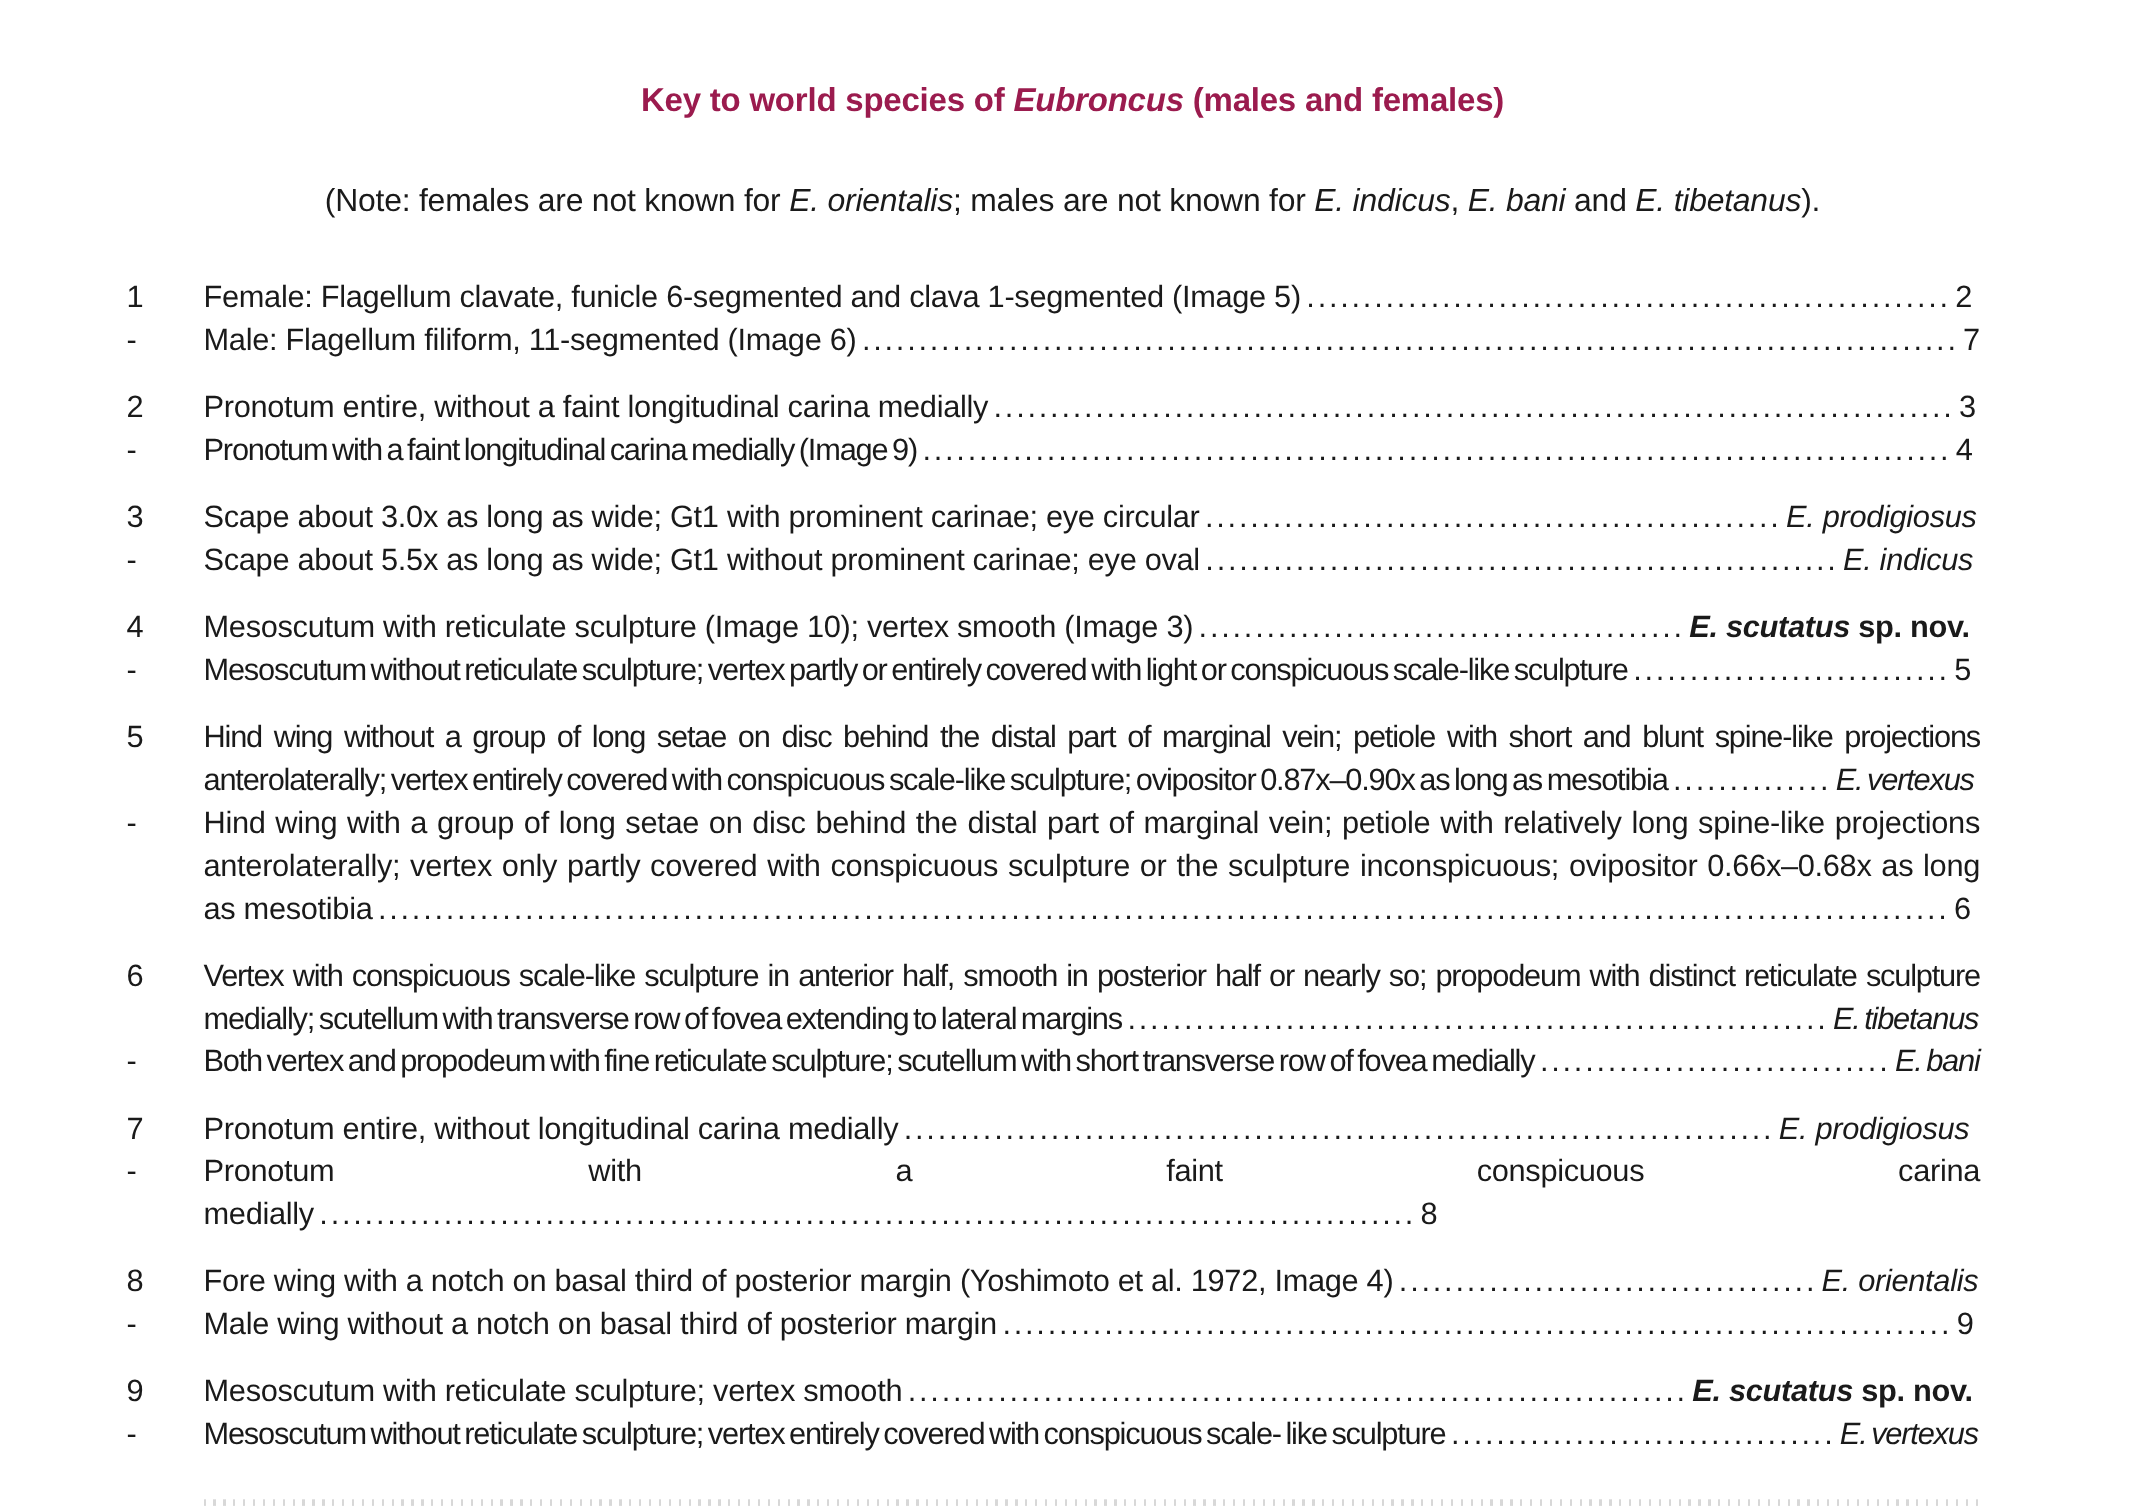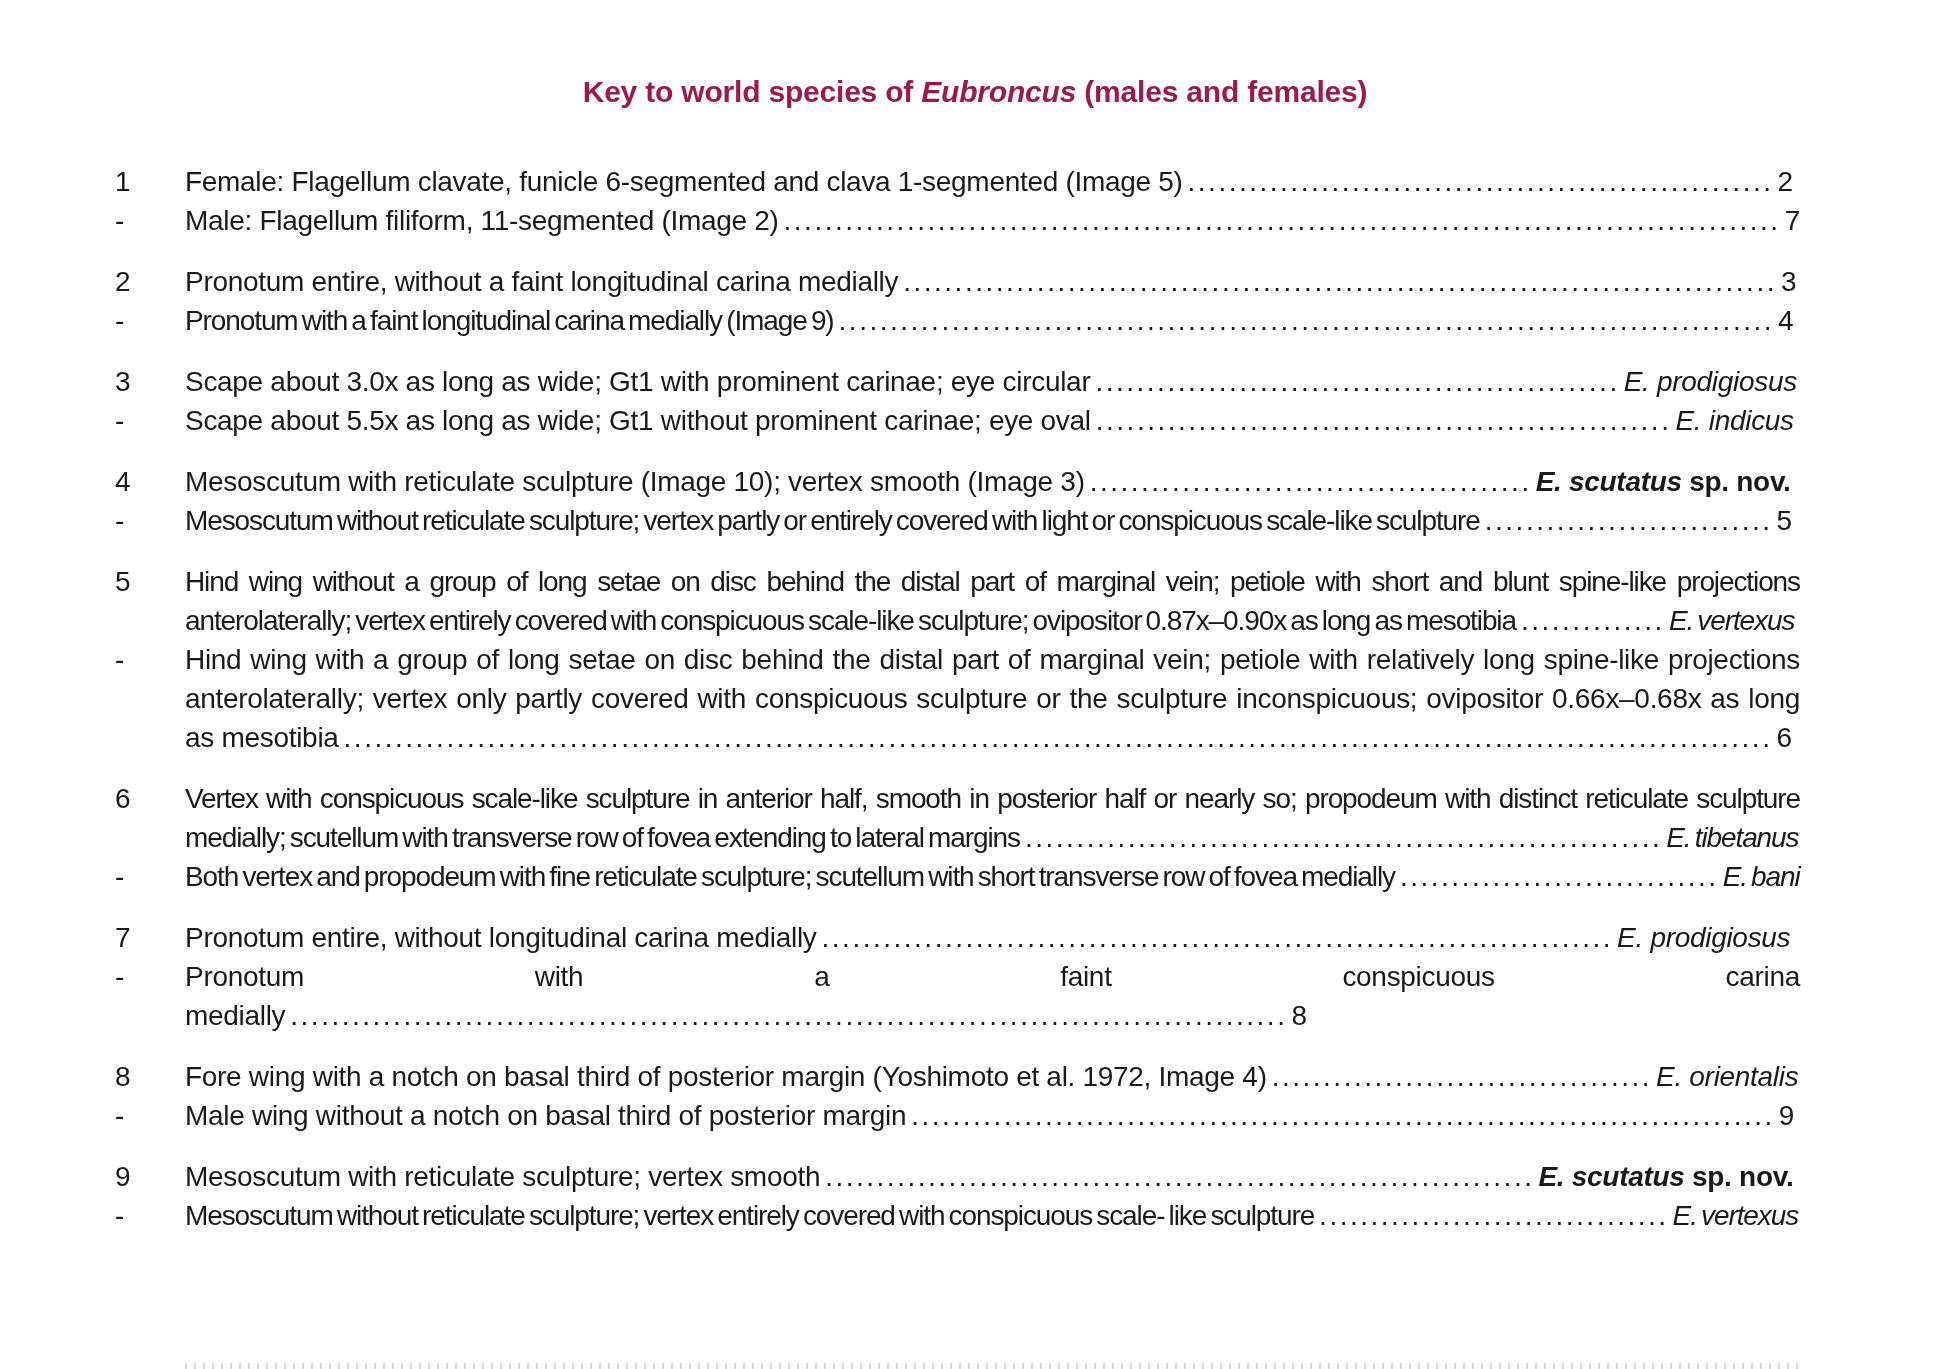--- a/index.html
+++ b/index.html
@@ -69,31 +69,32 @@
   }
 </style>
 </head>
 <body>
 
 <div class="page">
 
   <div class="doc-title"><span class="seg-b">Key to world species of </span><span class="seg-bi">Eubroncus</span><span class="seg-b"> (males and females)</span></div>
 
   <div class="doc-note">
+    <div><span class="seg-r">(Note: females are not known for </span><span class="seg-i">E. orientalis</span><span class="seg-r">; males are not known for </span><span class="seg-i">E. indicus</span><span class="seg-r">, </span><span class="seg-i">E. bani</span><span class="seg-r"> and </span><span class="seg-i">E. tibetanus</span><span class="seg-r">).</span></div>
   </div>
 
   <div class="key-list">
       <div class="couplet">
         <div class="entry">
     <span class="num">1</span>
     <p class="entry-body"><span class="text"><span class="seg-r">Female: Flagellum clavate, funicle 6-segmented and clava 1-segmented (Image 5)</span></span><span class="leader">.........................................................</span><span class="result"><span class="seg-r">2</span></span></p>
   </div>
         <div class="entry">
     <span class="num">-</span>
-    <p class="entry-body"><span class="text"><span class="seg-r">Male: Flagellum filiform, 11-segmented (Image 2)</span></span><span class="leader">.................................................................................................</span><span class="result"><span class="seg-r">7</span></span></p>
+    <p class="entry-body"><span class="text"><span class="seg-r">Male: Flagellum filiform, 11-segmented (Image 6)</span></span><span class="leader">.................................................................................................</span><span class="result"><span class="seg-r">7</span></span></p>
   </div>
       </div>
       <div class="couplet">
         <div class="entry">
     <span class="num">2</span>
     <p class="entry-body"><span class="text"><span class="seg-r">Pronotum entire, without a faint longitudinal carina medially</span></span><span class="leader">.....................................................................................</span><span class="result"><span class="seg-r">3</span></span></p>
   </div>
         <div class="entry">
     <span class="num">-</span>
     <p class="entry-body condensed"><span class="text"><span class="seg-r">Pronotum with a faint longitudinal carina medially (Image 9)</span></span><span class="leader">...........................................................................................</span><span class="result"><span class="seg-r">4</span></span></p>

